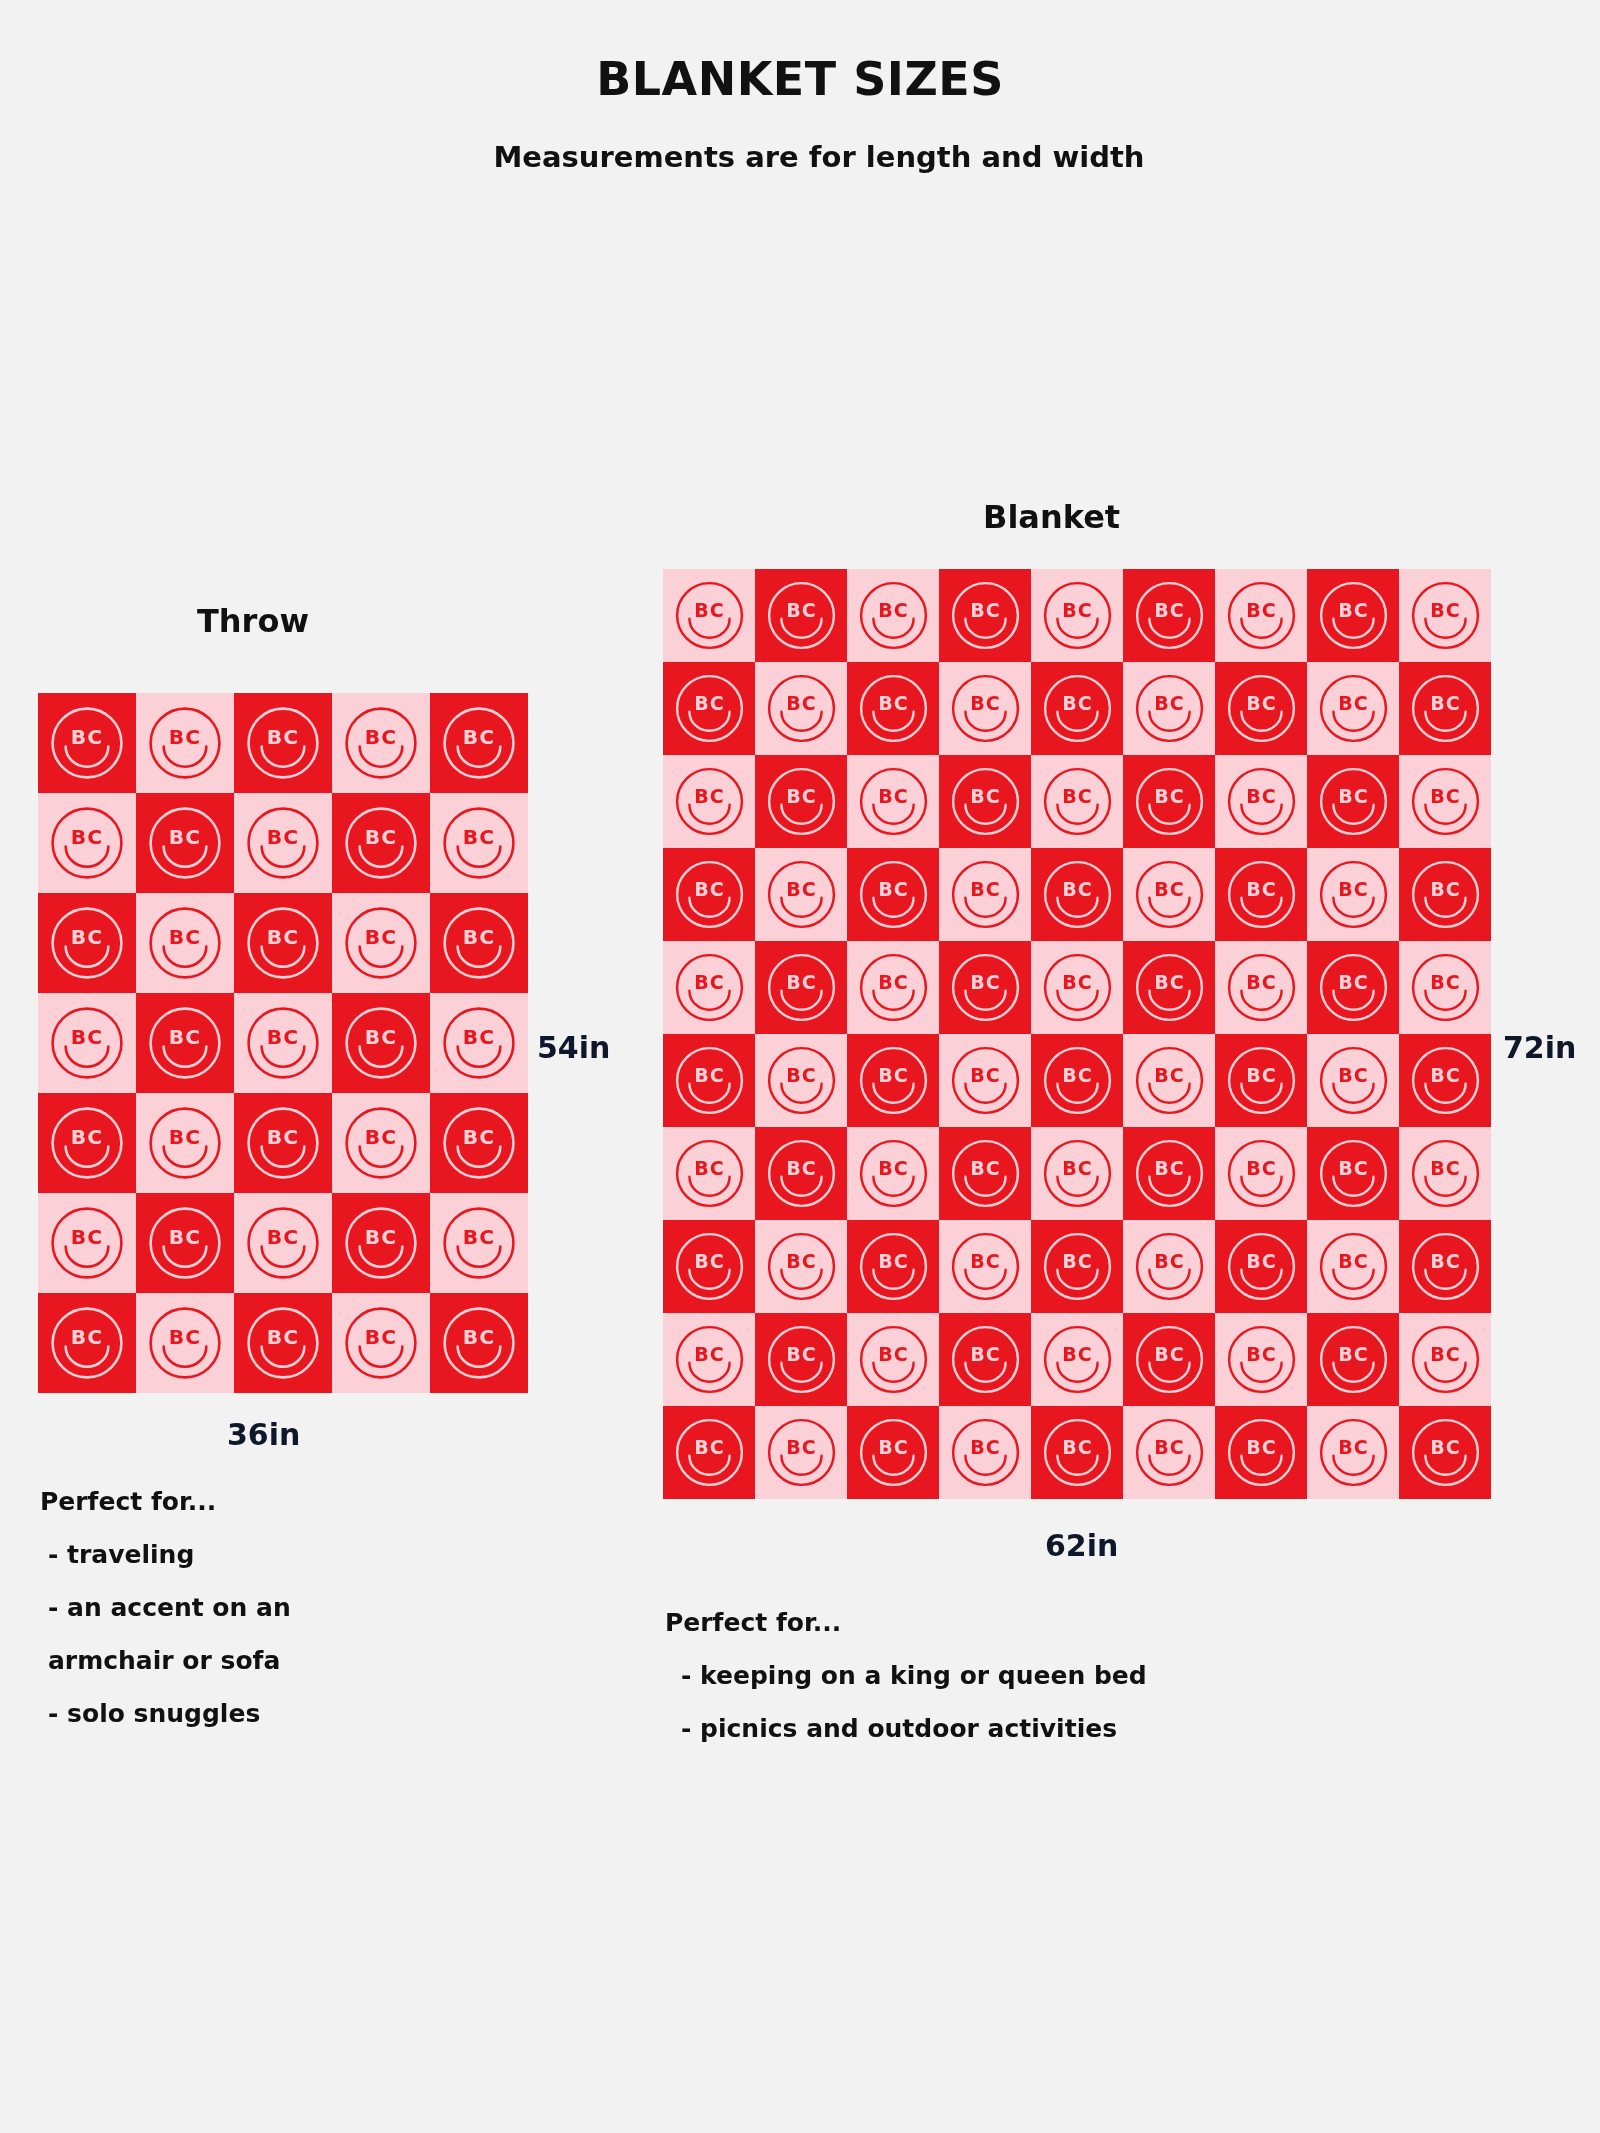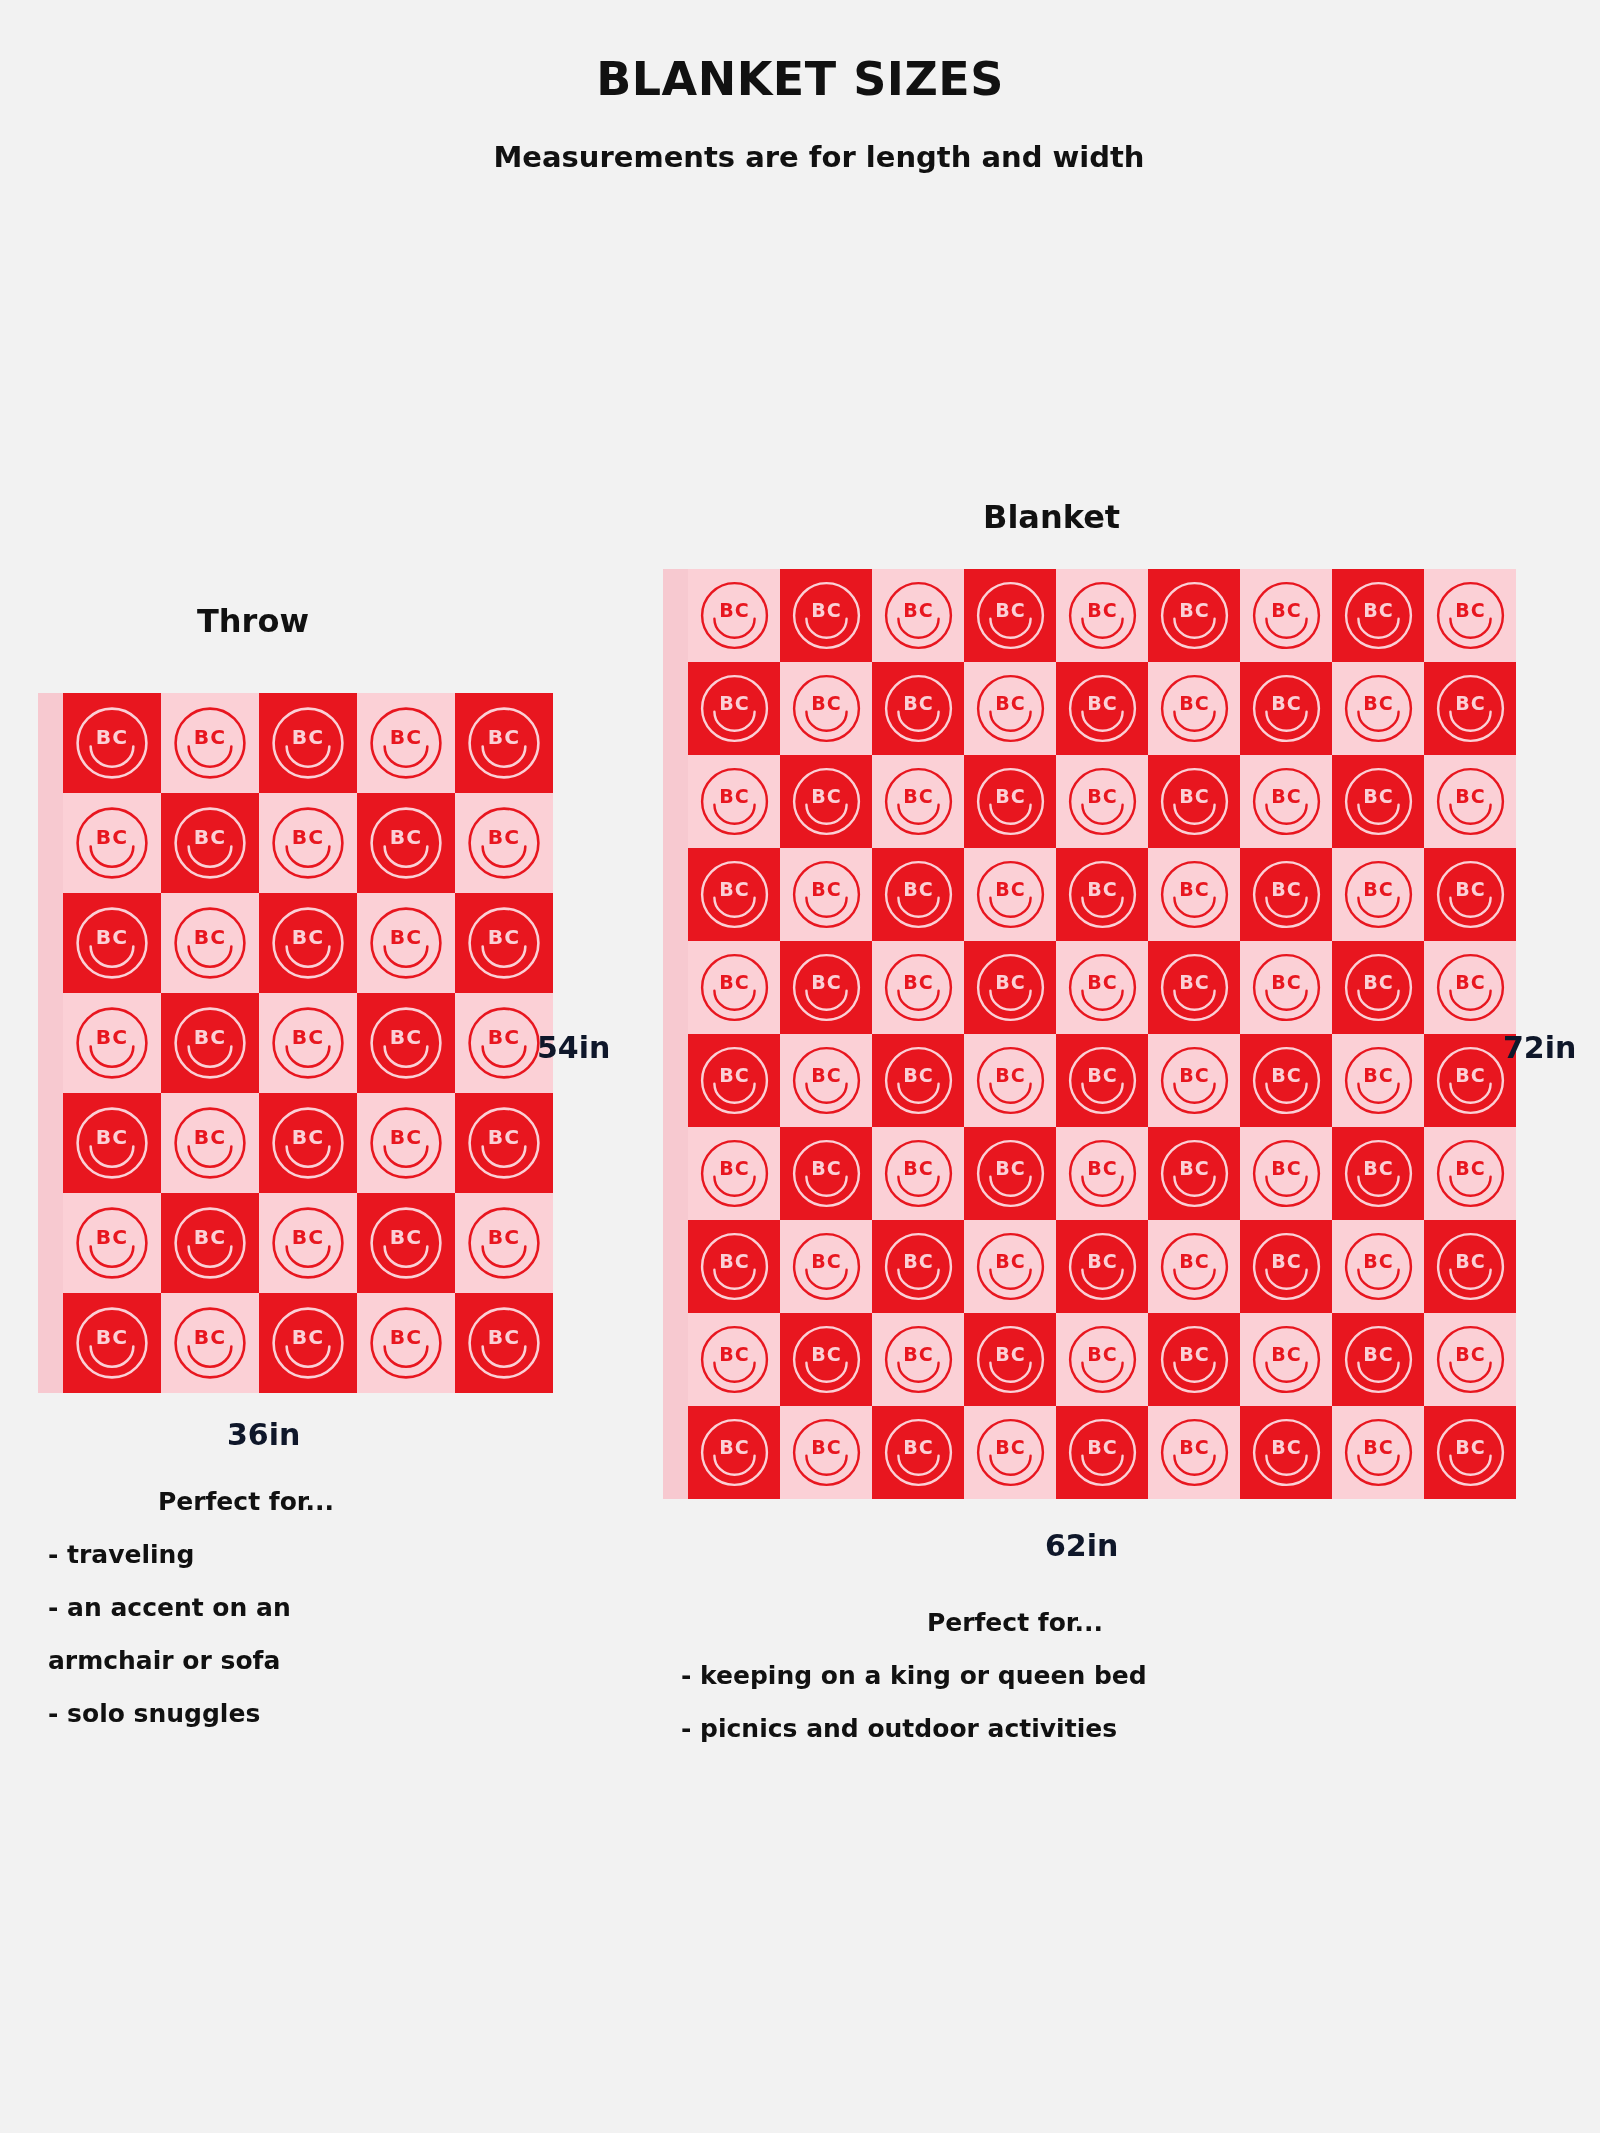--- a/index.html
+++ b/index.html
@@ -67,21 +67,20 @@
   #throw-width-label  { left: 227px; top: 1417px; }
   #blanket-height-label { left: 1503px; top: 1030px; }
   #blanket-width-label  { left: 1045px; top: 1528px; }
 
   
   .swatch {
     position: absolute;
     display: grid;
     overflow: hidden;
     background: #f7c9d0;
-    padding-left: 25px;
   }
   #throw-swatch {
     left: 38px;
     top: 693px;
     width: 490px;
     height: 700px;
     grid-template-columns: repeat(5, 1fr);
     grid-template-rows: repeat(7, 1fr);
   }
   #blanket-swatch {
@@ -106,21 +105,21 @@
   
   .copy {
     position: absolute;
     font-size: 25px;
     font-weight: 700;
     line-height: 1.48;
     color: #111111;
   }
   #throw-copy { left: 32px; top: 1483px; width: 420px; }
   #blanket-copy { left: 665px; top: 1604px; width: 700px; }
-  .copy .lead { margin: 0 0 0 8px; text-align: center; }
+  .copy .lead { margin: 0 0 0 8px; }
   #blanket-copy .lead { margin-left: 0; }
   .copy p { margin: 16px; }
 </style>
 </head>
 <body>
 
 <div class="page">
 
   <div class="title">BLANKET SIZES</div>
   <div class="subtitle">Measurements are for length and width</div>

